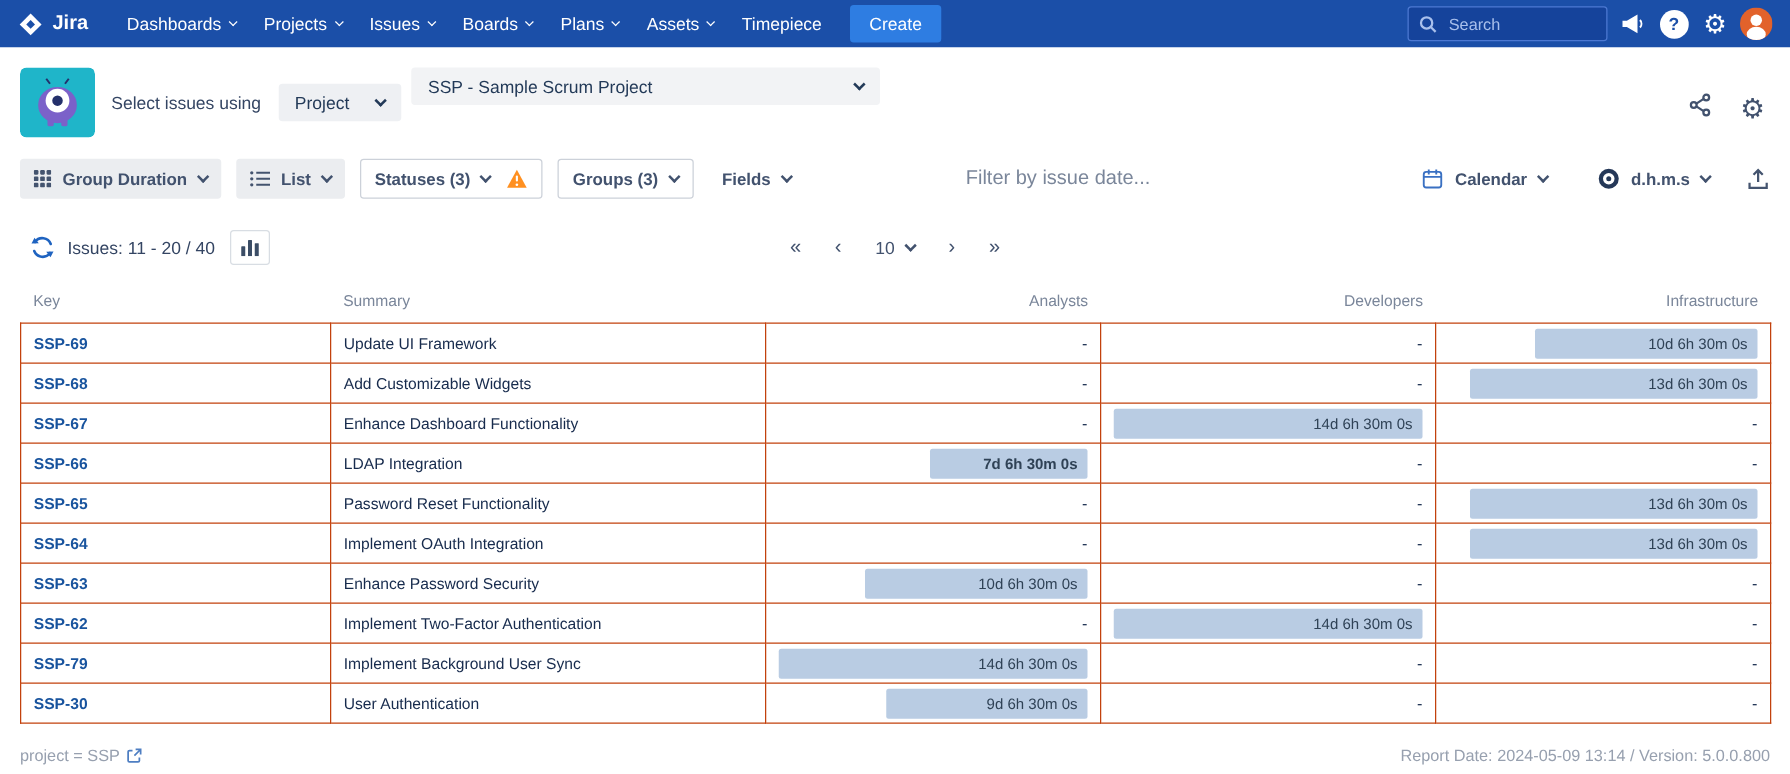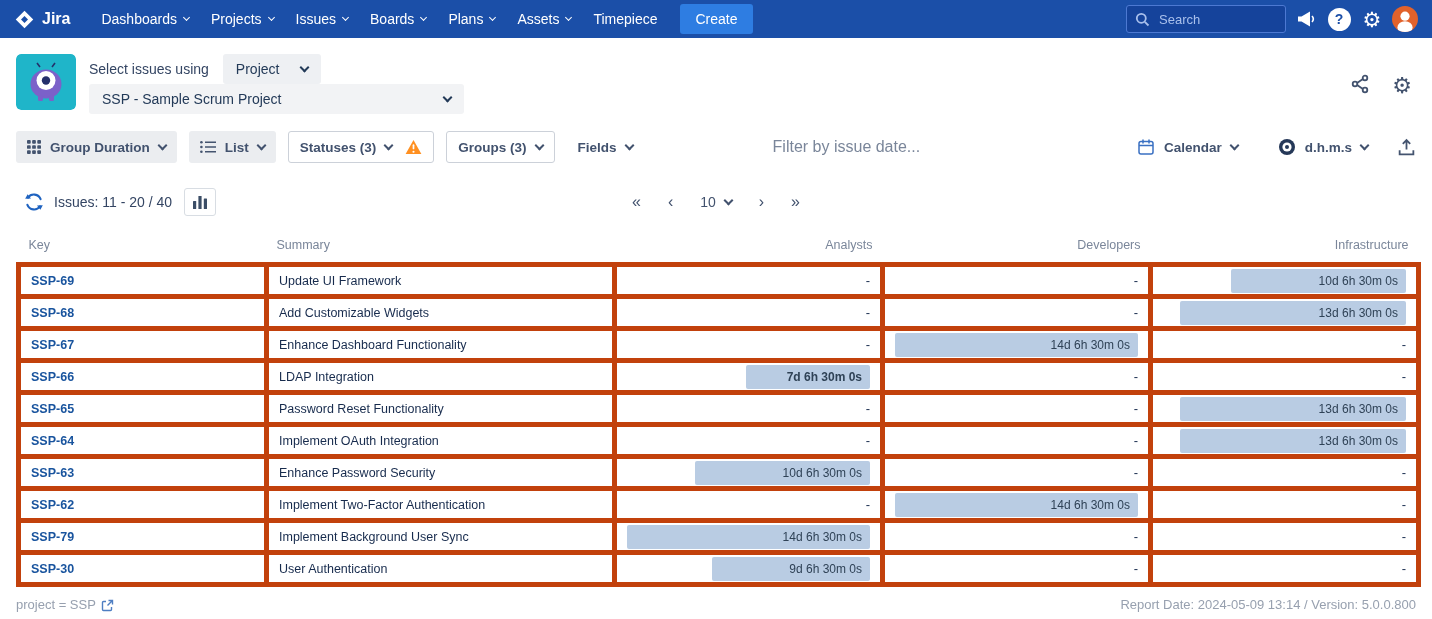--- a/index.html
+++ b/index.html
@@ -28,21 +28,21 @@
   .search-input { background:transparent; border:none; outline:none; color:#fff; font-size:13px;
                   width:112px; font-family:inherit; }
   .search-input::placeholder { color:#a9c0ec; }
   .nav-icon { width:26px; height:26px; display:flex; align-items:center; justify-content:center; cursor:pointer; }
   .help-badge { width:23px; height:23px; border-radius:50%; background:#fff; color:var(--navbar,#1b4fa8);
                 font-weight:bold; font-size:14px; display:flex; align-items:center; justify-content:center; }
   .gear-white { font-size:21px; color:#fff; line-height:1; }
   
   .app-header { display:flex; padding:16px 16px 8px; gap:13px; position:relative; background:#fff; }
   .app-icon { width:60px; height:56px; border-radius:5px; flex:none; }
-  .header-controls { display:flex; flex-direction:column; gap:0; }
+  .header-controls { display:flex; flex-direction:row; gap:8px; }
   .row1 { display:flex; align-items:center; gap:14px; }
   .sel-label { font-size:14px; color:#344563; }
   .select { display:flex; align-items:center; gap:22px; background:#eef0f3; border-radius:3px;
             height:30px; padding:0 13px; font-size:14px; color:#233a58; cursor:pointer; }
   .select.lg { width:375px; justify-content:space-between; background:#f2f3f5; }
   .header-actions { position:absolute; right:20px; top:36px; display:flex; gap:22px; align-items:center; }
   .gear-dark { font-size:22px; color:#42526e; line-height:1; cursor:pointer; }
   
   .toolbar { display:flex; align-items:center; padding:0 16px; height:34px; margin-top:8px; gap:12px; }
   .tb-btn { display:flex; align-items:center; gap:9px; height:32px; padding:0 11px; border-radius:3px;
@@ -63,32 +63,32 @@
                border:1px solid #d8dde3; border-radius:3px; margin-left:12px; cursor:pointer; }
   .pagination { position:absolute; left:50%; transform:translateX(-50%); display:flex;
                 align-items:center; gap:27px; color:#42526e; font-size:16px; }
   .pg { cursor:pointer; line-height:1; }
   .page-size { display:flex; align-items:center; gap:9px; font-size:14px; cursor:pointer; }
   
   .report-table { margin:16px 16px 0; border-collapse:collapse; table-layout:fixed; width:1400px; font-size:13px; }
   .report-table thead th { font-weight:normal; color:#7a869a; font-size:12.5px; text-align:left;
                            padding:4px 10px 10px; cursor:pointer; }
   .report-table thead th.num { text-align:right; }
-  .report-table tbody td { border:5px solid #c2410c; height:32px; padding:0 10px; color:#172b4d; }
+  .report-table tbody td { border:1px solid #c2410c; height:32px; padding:0 10px; color:#172b4d; }
   td.key a { color:var(--link,#19549e); text-decoration:none; font-weight:bold; font-size:12.5px; }
   td.summary { font-size:12.5px; color:#253858; }
   td.dash { text-align:right; color:#3f5067; }
   td.dur { padding:0 4px; }
   .dur-bar { margin-left:auto; background:var(--bar,#b9cce3); height:24px; border-radius:2px;
              display:flex; align-items:center; justify-content:flex-end; padding:0 8px;
              color:#2f4256; font-size:12px; white-space:nowrap; }
   
   .footer { position:absolute; left:0; right:0; bottom:0; height:30px; display:flex; align-items:center;
             justify-content:space-between; padding:0 16px; color:#97a0af; font-size:13px; background:#fff; }
-  .footer-left { display:flex; align-items:flex-end; gap:5px; }
+  .footer-left { display:flex; align-items:center; gap:5px; }
 </style>
 </head>
 <body>
 
 <header class="navbar">
   <div class="brand">
     <svg width="21" height="21" viewBox="0 0 24 24">
       <path fill="#ffffff" d="M12 2 L22 12 L12 22 L2 12 Z"></path>
       <path fill="#1b4fa8" d="M12 8 L16 12 L12 16 L8 12 Z"></path>
     </svg>

